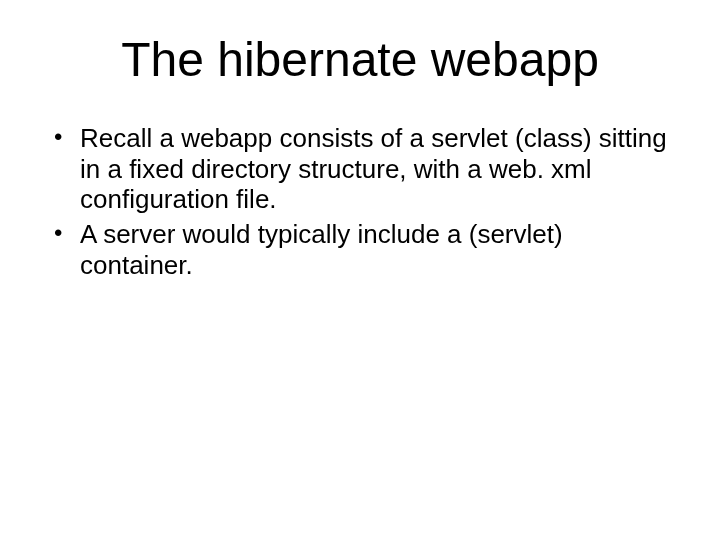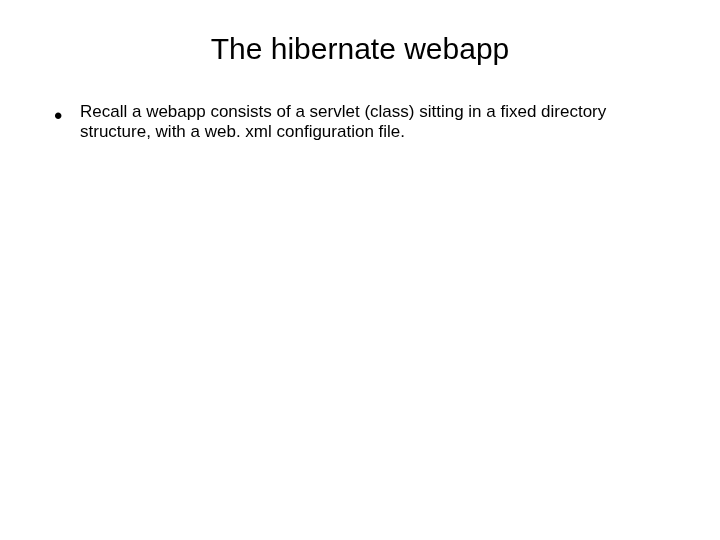--- a/index.html
+++ b/index.html
@@ -11,33 +11,33 @@
     font-family: Arial, Helvetica, sans-serif;
     color: #000000;
   }
   .slide {
     box-sizing: border-box;
     width: 720px;
     height: 540px;
     padding: 24px 40px 40px 40px;
   }
   .title {
-    font-size: 30px;
+    font-size: 48px;
     text-align: center;
     margin: 8px 0 36px 0;
     font-weight: normal;
   }
   ul.bullets {
     list-style: none;
     padding: 0 4px 0 10px;
     margin: 0;
   }
   ul.bullets li {
     position: relative;
-    font-size: 17px;
+    font-size: 26px;
     line-height: 1.18;
     padding-left: 30px;
     margin-bottom: 4px;
   }
   ul.bullets li::before {
     content: "•";
     position: absolute;
     left: 4px;
     top: 0;
     font-size: 24px;
@@ -45,14 +45,15 @@
   }
 </style>
 </head>
 <body>
 
 <div class="slide">
   <h1 class="title">The hibernate webapp</h1>
 
   <ul class="bullets">
     <li>Recall a webapp consists of a servlet (class) sitting in a fixed directory structure, with a web. xml configuration file.</li>
+    <li>A server would typically include a (servlet) container.</li>
   </ul>
 </div>
 
 </body></html>

